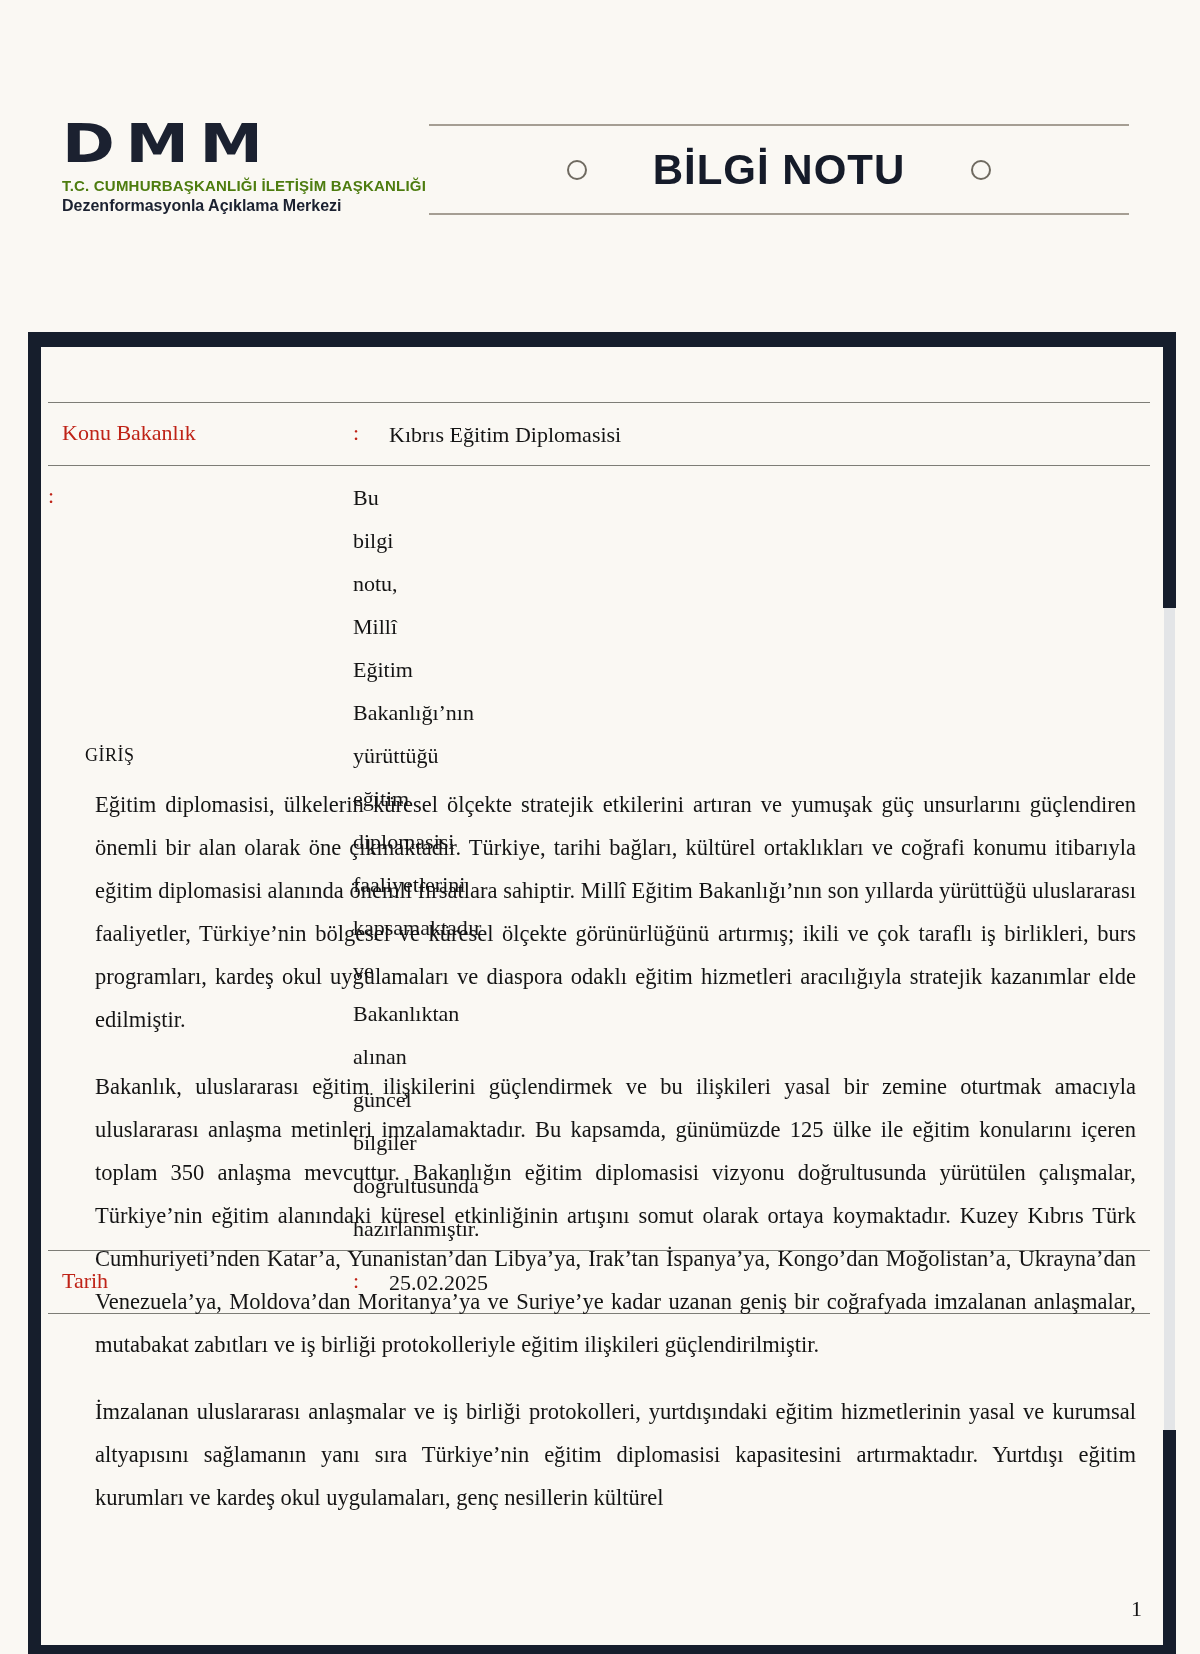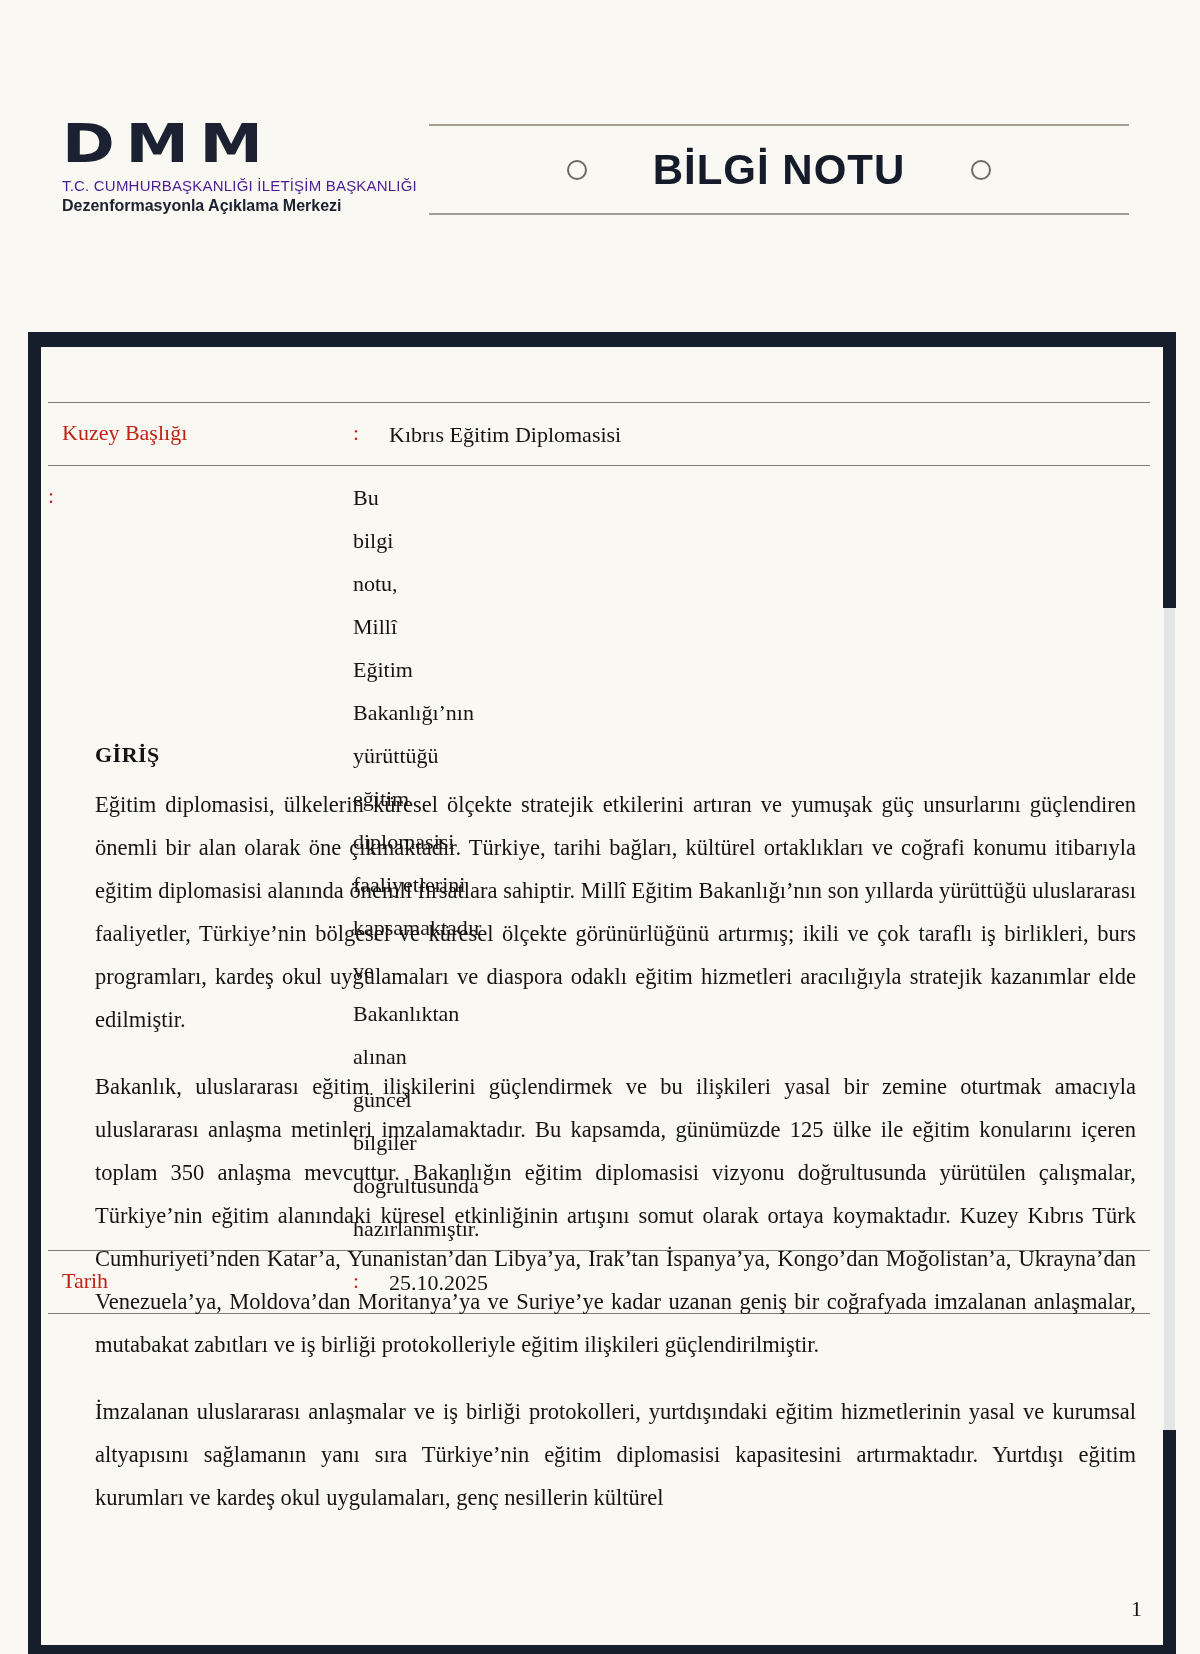--- a/index.html
+++ b/index.html
@@ -21,24 +21,24 @@
     font-size:54px;
     line-height:48px;
     letter-spacing:9px;
     color:#1b2130;
     transform:scaleX(1.18);
     transform-origin:left center;
     white-space:nowrap;
   }
   .logo-line1{
     font-family:"Liberation Sans",sans-serif;
-    font-weight:400;
+    font-weight:700;
     font-size:15px;
     letter-spacing:.2px;
-    color:#4c1d95;
+    color:#4d7c0f;
     margin-top:9px;
     white-space:nowrap;
   }
   .logo-line2{
     font-family:"Liberation Sans",sans-serif;
     font-weight:800;
     font-size:16px;
     color:#1b2130;
     margin-top:3px;
     white-space:nowrap;
@@ -94,22 +94,22 @@
   .cell-colon{color:#bf2317;font-size:22px;line-height:40px;}
   .cell-value{
     color:#141414;
     font-size:22px;line-height:43px;
     padding-right:2px;
   }
   .cell-value.justified{text-align:justify;}
 
   
   .section-title{
-    left:95px;top:740px;
-    font-weight:700;font-size:22px;line-height:30px;
+    left:85px;top:740px;
+    font-weight:400;font-size:18px;line-height:30px;
     letter-spacing:.5px;color:#111;
   }
   .body-text{left:95px;top:783px;width:1041px;}
   .body-text p{
     margin:0 0 24px 0;
     font-size:22.5px;line-height:43px;
     text-align:justify;
     color:#141414;
   }
   .page-number{
@@ -135,32 +135,32 @@
 
 <div class="abs fr frame-top"></div>
 <div class="abs fr frame-left"></div>
 <div class="abs fr frame-bottom"></div>
 <div class="abs fr frame-right-top"></div>
 <div class="abs frame-right-mid"></div>
 <div class="abs fr frame-right-bottom"></div>
 
 <div class="abs info-table">
   <div class="info-row r1">
-    <div class="cell-label">Kuzey Başlığı</div>
+    <div class="cell-label">Konu Bakanlık</div>
     <div class="cell-colon">:</div>
     <div class="cell-value">Kıbrıs Eğitim Diplomasisi</div>
   </div>
   <div class="info-row r2">
     <div class="cell-colon">:</div>
     <div class="cell-value justified">Bu bilgi notu, Millî Eğitim Bakanlığı’nın yürüttüğü eğitim diplomasisi faaliyetlerini kapsamaktadır ve Bakanlıktan alınan güncel bilgiler doğrultusunda hazırlanmıştır.</div>
   </div>
   <div class="info-row r3">
     <div class="cell-label">Tarih</div>
     <div class="cell-colon">:</div>
-    <div class="cell-value">25.10.2025</div>
+    <div class="cell-value">25.02.2025</div>
   </div>
 </div>
 
 <div class="abs section-title">GİRİŞ</div>
 
 <div class="abs body-text">
   <p>Eğitim diplomasisi, ülkelerin küresel ölçekte stratejik etkilerini artıran ve yumuşak güç unsurlarını güçlendiren önemli bir alan olarak öne çıkmaktadır. Türkiye, tarihi bağları, kültürel ortaklıkları ve coğrafi konumu itibarıyla eğitim diplomasisi alanında önemli fırsatlara sahiptir. Millî Eğitim Bakanlığı’nın son yıllarda yürüttüğü uluslararası faaliyetler, Türkiye’nin bölgesel ve küresel ölçekte görünürlüğünü artırmış; ikili ve çok taraflı iş birlikleri, burs programları, kardeş okul uygulamaları ve diaspora odaklı eğitim hizmetleri aracılığıyla stratejik kazanımlar elde edilmiştir.</p>
   <p>Bakanlık, uluslararası eğitim ilişkilerini güçlendirmek ve bu ilişkileri yasal bir zemine oturtmak amacıyla uluslararası anlaşma metinleri imzalamaktadır. Bu kapsamda, günümüzde 125 ülke ile eğitim konularını içeren toplam 350 anlaşma mevcuttur. Bakanlığın eğitim diplomasisi vizyonu doğrultusunda yürütülen çalışmalar, Türkiye’nin eğitim alanındaki küresel etkinliğinin artışını somut olarak ortaya koymaktadır. Kuzey Kıbrıs Türk Cumhuriyeti’nden Katar’a, Yunanistan’dan Libya’ya, Irak’tan İspanya’ya, Kongo’dan Moğolistan’a, Ukrayna’dan Venezuela’ya, Moldova’dan Moritanya’ya ve Suriye’ye kadar uzanan geniş bir coğrafyada imzalanan anlaşmalar, mutabakat zabıtları ve iş birliği protokolleriyle eğitim ilişkileri güçlendirilmiştir.</p>
   <p>İmzalanan uluslararası anlaşmalar ve iş birliği protokolleri, yurtdışındaki eğitim hizmetlerinin yasal ve kurumsal altyapısını sağlamanın yanı sıra Türkiye’nin eğitim diplomasisi kapasitesini artırmaktadır. Yurtdışı eğitim kurumları ve kardeş okul uygulamaları, genç nesillerin kültürel</p>
 </div>

